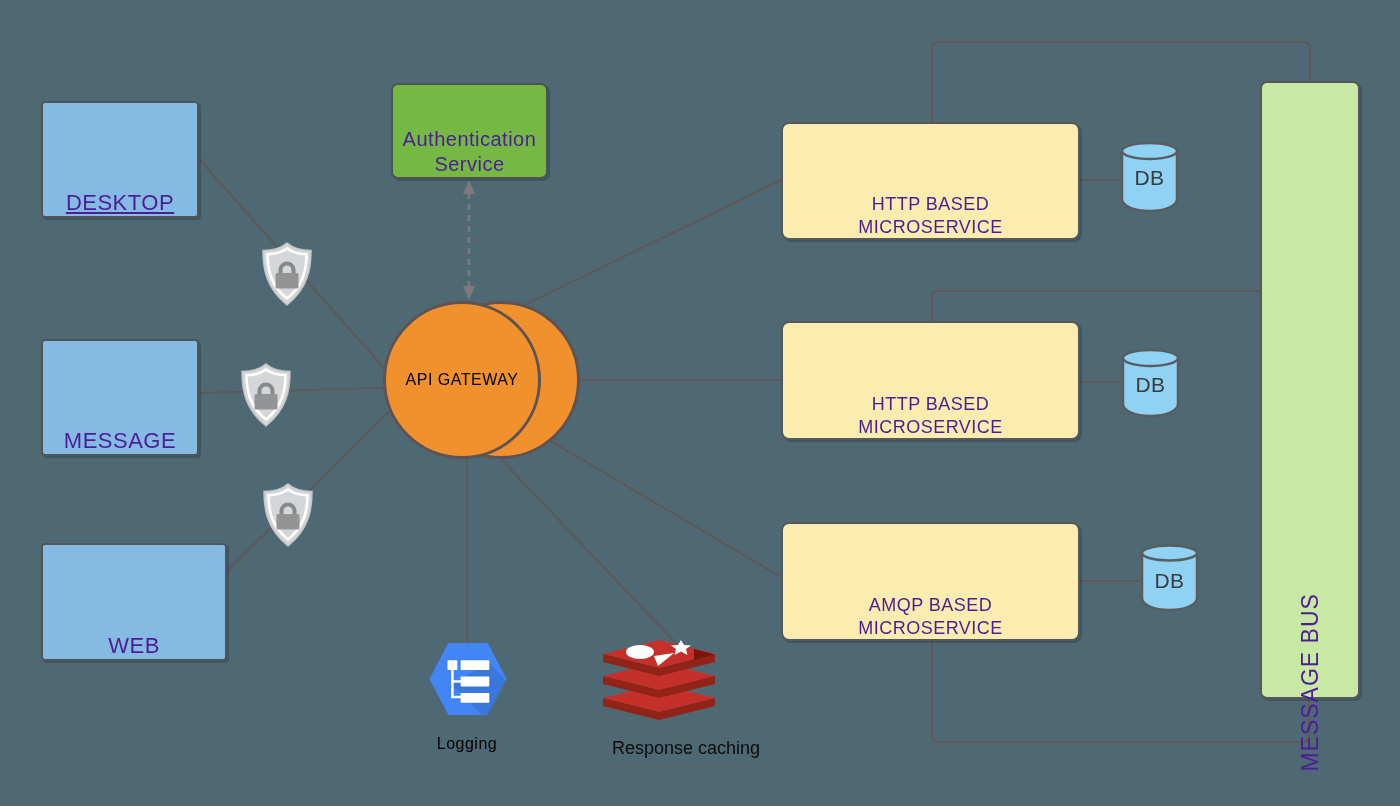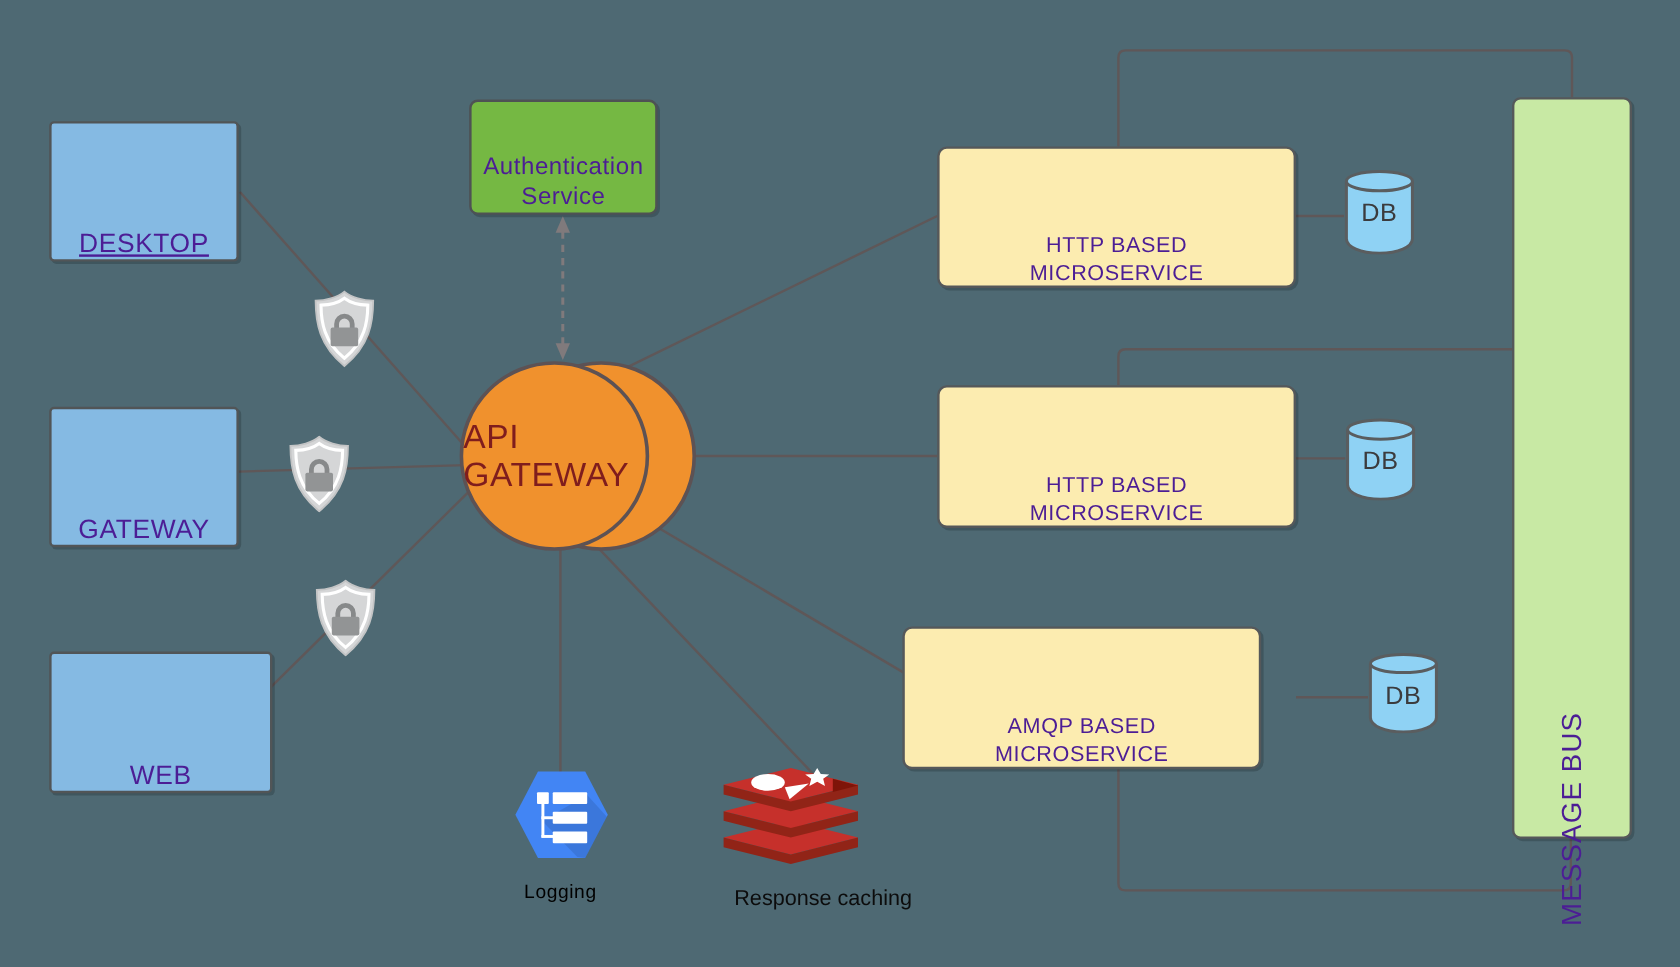--- a/index.html
+++ b/index.html
@@ -59,21 +59,21 @@
   .gateway .circle{
     position:absolute;
     width:158px;height:158px;
     border-radius:50%;
     background:#f0912d;
     border:3px solid #5d5254;
     box-sizing:border-box;
   }
   .gateway .circle.back{left:39px;top:0;}
   .gateway .circle.front{left:0;top:0;display:flex;align-items:center;justify-content:center;}
-  .gateway .gw-label{font-size:28px;color:#7f1d1d;letter-spacing:0.5px;}
+  .gateway .gw-label{font-size:16px;color:#000000;letter-spacing:0.5px;}
   .bus-box{
     background:#c8e9a4;
     border:2px solid #55585a;
     border-radius:7px;
     box-shadow:2px 2px 0 rgba(0,0,0,0.18);
   }
   .bus-box .node-label{
     transform:rotate(-90deg);
     white-space:nowrap;
     font-size:23px;
@@ -125,21 +125,21 @@
       <line x1="469" y1="193" x2="469" y2="287" stroke="#807a7c" stroke-width="2.5" stroke-dasharray="6 5"></line>
       <polygon points="469,180 463,194 475,194" fill="#807a7c"></polygon>
       <polygon points="469,300 463,286 475,286" fill="#807a7c"></polygon>
     </g>
   </svg>
 
   <div class="node client-box" style="left:41px;top:101px;width:158px;height:117px;text-decoration:underline;">
     <span class="node-label">DESKTOP</span>
   </div>
   <div class="node client-box" style="left:41px;top:339px;width:158px;height:117px;">
-    <span class="node-label">GATEWAY</span>
+    <span class="node-label">MESSAGE</span>
   </div>
   <div class="node client-box" style="left:41px;top:543px;width:186px;height:118px;">
     <span class="node-label">WEB</span>
   </div>
 
   <div class="node auth-box" style="left:391px;top:83px;width:157px;height:96px;">
     <span class="node-label">Authentication
 Service</span>
   </div>
 
@@ -170,21 +170,21 @@
   </svg>
 
   <div class="node service-box" style="left:781px;top:122px;width:299px;height:118px;">
     <span class="node-label">HTTP BASED
 MICROSERVICE</span>
   </div>
   <div class="node service-box" style="left:781px;top:321px;width:299px;height:119px;">
     <span class="node-label">HTTP BASED
 MICROSERVICE</span>
   </div>
-  <div class="node service-box" style="left:752px;top:522px;width:299px;height:119px;">
+  <div class="node service-box" style="left:781px;top:522px;width:299px;height:119px;">
     <span class="node-label">AMQP BASED
 MICROSERVICE</span>
   </div>
 
   <div class="db-node" style="left:1119px;top:140px;width:61px;height:72px;">
     <svg width="61" height="72" viewBox="0 0 61 72">
       <path d="M3,11 V59 C3,66 15,71 30.5,71 C46,71 58,66 58,59 V11" fill="#8fd2f4" stroke="#5a5d5f" stroke-width="2.5"></path>
       <ellipse cx="30.5" cy="11" rx="27.5" ry="8" fill="#8fd2f4" stroke="#5a5d5f" stroke-width="2.5"></ellipse>
     </svg>
     <span class="db-label">DB</span>

